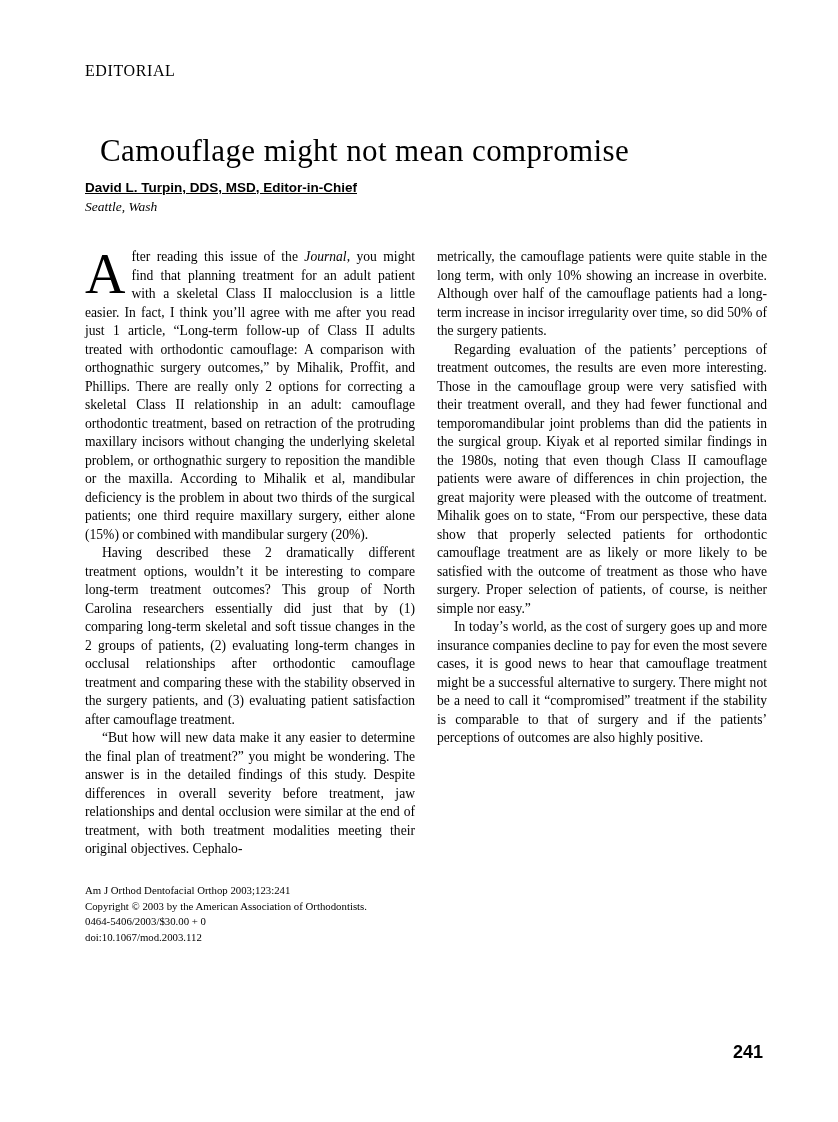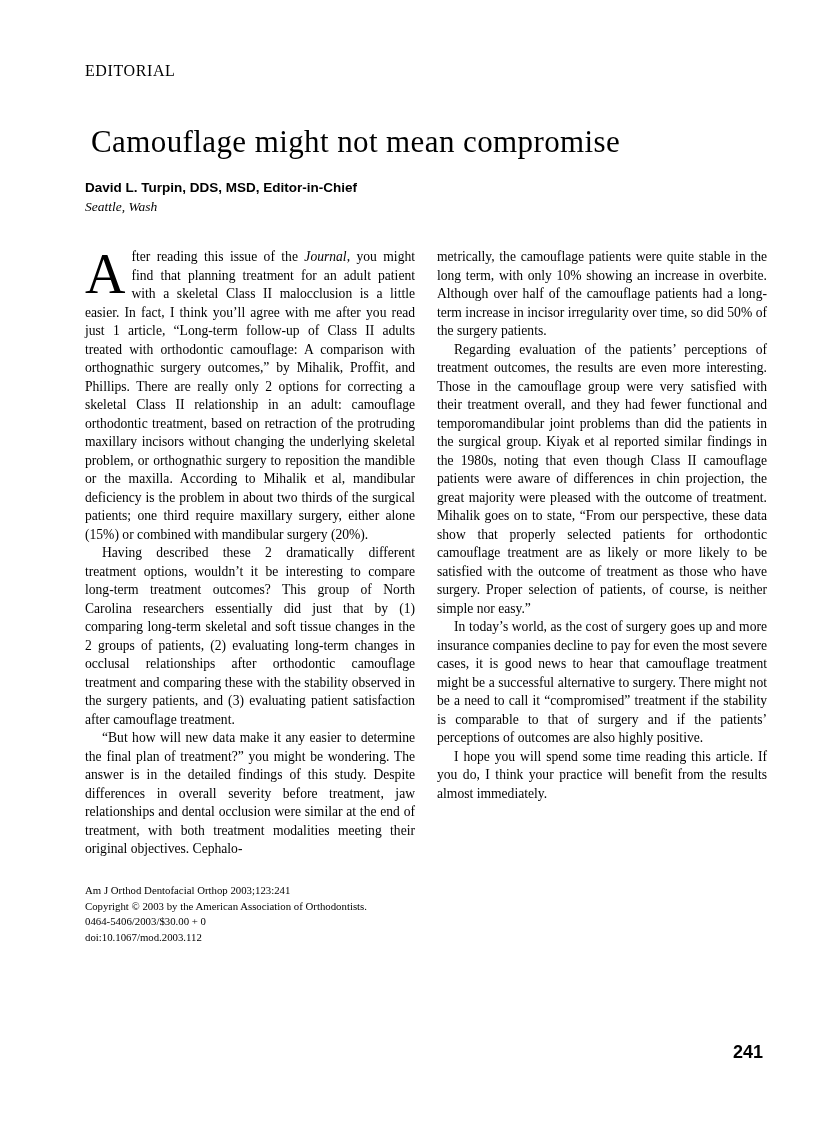--- a/index.html
+++ b/index.html
@@ -16,33 +16,34 @@
     position: absolute;
     top: 62px;
     left: 85px;
     font-size: 16px;
     letter-spacing: 0.6px;
   }
   .title {
     position: absolute;
     top: 117px;
     left: 84px;
-    margin: 7px;
+    margin: 16px;
     font-size: 31px;
     font-weight: normal;
     letter-spacing: 0.4px;
     white-space: nowrap;
   }
   .byline {
     position: absolute;
     top: 180px;
     left: 85px;
     font-family: "Liberation Sans", sans-serif;
     font-weight: bold;
     font-size: 13.5px;
+    text-decoration: underline;
   }
   .affiliation {
     position: absolute;
     top: 199px;
     left: 85px;
     font-style: italic;
     font-size: 13.5px;
     text-align: right;
   }
   .columns {
@@ -105,21 +106,20 @@
     <div class="col">
       <p class="lead"><span class="dropcap">A</span><span>fter reading this issue of the </span><span class="italic">Journal</span><span>, you might find that planning treatment for an adult patient with a skeletal Class II malocclusion is a little easier. In fact, I think you’ll agree with me after you read just 1 article, “Long-term follow-up of Class II adults treated with orthodontic camouflage: A comparison with orthognathic surgery outcomes,” by Mihalik, Proffit, and Phillips. There are really only 2 options for correcting a skeletal Class II relationship in an adult: camouflage orthodontic treatment, based on retraction of the protruding maxillary incisors without changing the underlying skeletal problem, or orthognathic surgery to reposition the mandible or the maxilla. According to Mihalik et al, mandibular deficiency is the problem in about two thirds of the surgical patients; one third require maxillary surgery, either alone (15%) or combined with mandibular surgery (20%).</span></p>
       <p class="indent">Having described these 2 dramatically different treatment options, wouldn’t it be interesting to compare long-term treatment outcomes? This group of North Carolina researchers essentially did just that by (1) comparing long-term skeletal and soft tissue changes in the 2 groups of patients, (2) evaluating long-term changes in occlusal relationships after orthodontic camouflage treatment and comparing these with the stability observed in the surgery patients, and (3) evaluating patient satisfaction after camouflage treatment.</p>
       <p class="indent">“But how will new data make it any easier to determine the final plan of treatment?” you might be wondering. The answer is in the detailed findings of this study. Despite differences in overall severity before treatment, jaw relationships and dental occlusion were similar at the end of treatment, with both treatment modalities meeting their original objectives. Cephalo-</p>
     </div>
 
     <div class="col">
       <p>metrically, the camouflage patients were quite stable in the long term, with only 10% showing an increase in overbite. Although over half of the camouflage patients had a long-term increase in incisor irregularity over time, so did 50% of the surgery patients.</p>
       <p class="indent">Regarding evaluation of the patients’ perceptions of treatment outcomes, the results are even more interesting. Those in the camouflage group were very satisfied with their treatment overall, and they had fewer functional and temporomandibular joint problems than did the patients in the surgical group. Kiyak et al reported similar findings in the 1980s, noting that even though Class II camouflage patients were aware of differences in chin projection, the great majority were pleased with the outcome of treatment. Mihalik goes on to state, “From our perspective, these data show that properly selected patients for orthodontic camouflage treatment are as likely or more likely to be satisfied with the outcome of treatment as those who have surgery. Proper selection of patients, of course, is neither simple nor easy.”</p>
       <p class="indent">In today’s world, as the cost of surgery goes up and more insurance companies decline to pay for even the most severe cases, it is good news to hear that camouflage treatment might be a successful alternative to surgery. There might not be a need to call it “compromised” treatment if the stability is comparable to that of surgery and if the patients’ perceptions of outcomes are also highly positive.</p>
-      <p class="indent">I hope you will spend some time reading this article. If you do, I think your practice will benefit from the results almost immediately.</p>
     </div>
 
   </div>
 
   <div class="footnote">
     <div>Am J Orthod Dentofacial Orthop 2003;123:241</div>
     <div>Copyright © 2003 by the American Association of Orthodontists.</div>
     <div>0464-5406/2003/$30.00 + 0</div>
     <div>doi:10.1067/mod.2003.112</div>
   </div>

